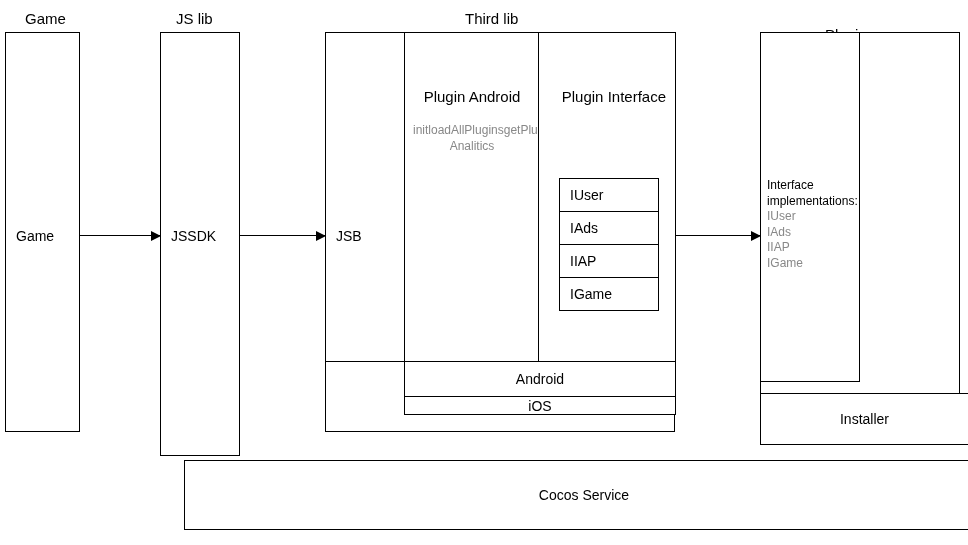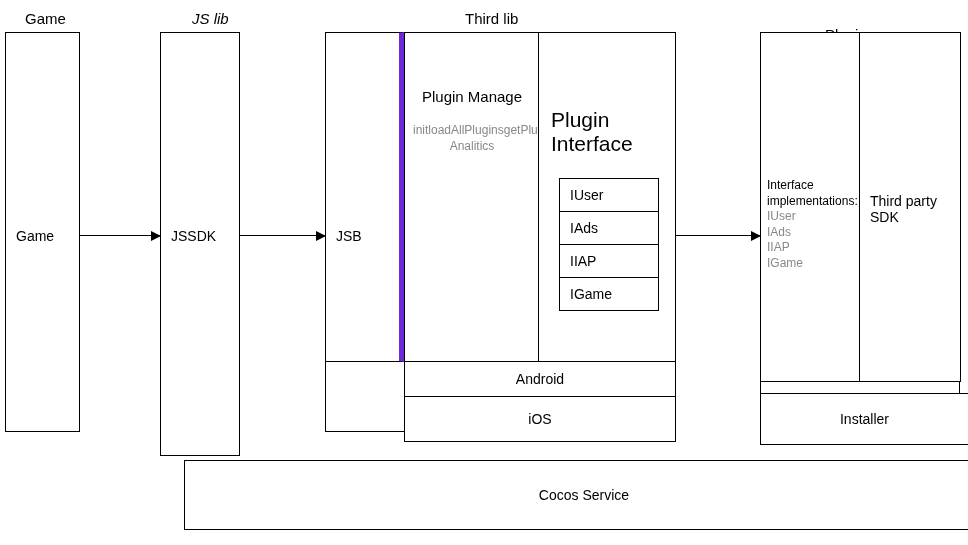--- a/index.html
+++ b/index.html
@@ -59,86 +59,83 @@
       font-size: 14px;
     }
     .list-item:last-child { border-bottom: none; }
     .impl-lines div { line-height: 1.3; }
     .gray { color: #888; font-size: 12px; }
   </style>
 </head>
 <body>
 
 <div class="label-header" style="left:25px; top:10px;">Game</div>
-<div class="label-header" style="left:192px; top:10px;font-style:italic;">JS lib</div>
+<div class="label-header" style="left:176px; top:10px;">JS lib</div>
 <div class="label-header" style="left:465px; top:10px;">Third lib</div>
 <div class="label-header" style="left:825px; top:26px;">Plugins</div>
 
 <div class="box" style="left:5px; top:32px; width:75px; height:400px;">
   <span class="box-label" style="left:10px; top:195px;">Game</span>
 </div>
 
 <div class="box" style="left:160px; top:32px; width:80px; height:424px;">
   <span class="box-label" style="left:10px; top:195px;">JSSDK</span>
 </div>
 
 <div class="arrow" style="left:80px; top:235px; width:80px;"></div>
 
 <div class="arrow" style="left:240px; top:235px; width:85px;"></div>
 
 <div class="box" style="left:325px; top:32px; width:350px; height:400px;">
 
-  <div class="box" style="left:-1px; top:-1px; width:80px; height:330px; border-right:6px solid #6d28d9;">
+  <div class="box" style="left:-1px; top:-1px; width:80px; height:330px; border-right:1px solid #6d28d9;">
     <span class="box-label" style="left:10px; top:195px;">JSB</span>
   </div>
 
   <div class="box" style="left:78px; top:-1px; width:135px; height:330px;">
     <div style="position:absolute; left:8px; top:55px; width:118px; text-align:center;">
-      <div style="font-size:15px;">Plugin Manage</div>
+      <div style="font-size:15px;">Plugin Android</div>
       <div class="sub-text" style="margin-top:18px;">initloadAllPluginsgetPlugin…Analitics</div>
     </div>
   </div>
 
   <div class="box" style="left:212px; top:-1px; width:138px; height:330px;">
-    <div style="position:absolute; left:12px; top:55px; width:115px; text-align:left; font-size:21px;margin-top:20px;">Plugin Interface</div>
+    <div style="position:absolute; left:12px; top:55px; width:115px; text-align:right; font-size:15px;">Plugin Interface</div>
 
     <div class="list-box" style="left:20px; top:145px; width:100px;">
       <div class="list-item">IUser</div>
       <div class="list-item">IAds</div>
       <div class="list-item">IIAP</div>
       <div class="list-item">IGame</div>
     </div>
   </div>
 
   <div class="box centered" style="left:78px; top:328px; width:272px; height:36px;">
     <span>Android</span>
   </div>
 
-  <div class="box centered" style="left:78px; top:363px; width:272px; height:46px;">
+  <div class="box centered" style="left:78px; top:363px; width:272px; height:19px;">
     <span>iOS</span>
   </div>
 </div>
 
 <div class="arrow" style="left:675px; top:235px; width:85px;"></div>
 
 <div class="box" style="left:760px; top:32px; width:200px; height:400px;">
 
   <div class="box" style="left:-1px; top:-1px; width:100px; height:350px;">
     <div class="impl-lines" style="position:absolute; left:6px; top:145px; width:90px;">
       <div style="font-size:12px;">Interface implementations:</div>
       <div class="gray">IUser</div>
       <div class="gray">IAds</div>
       <div class="gray">IIAP</div>
       <div class="gray">IGame</div>
     </div>
   </div>
 
-  <div class="box" style="left:98px; top:-1px; width:102px; height:350px;">
-    <span class="box-label" style="left:10px; top:160px; width:85px;">Third party SDK</span>
-  </div>
 
   <div class="box centered" style="left:-1px; top:360px; width:209px; height:52px;">
     <span>Installer</span>
   </div>
 </div>
 
 <div class="box centered" style="left:160px; top:460px; width:800px; height:70px;margin-left:24px;">
   <span>Cocos Service</span>
 </div>
 

